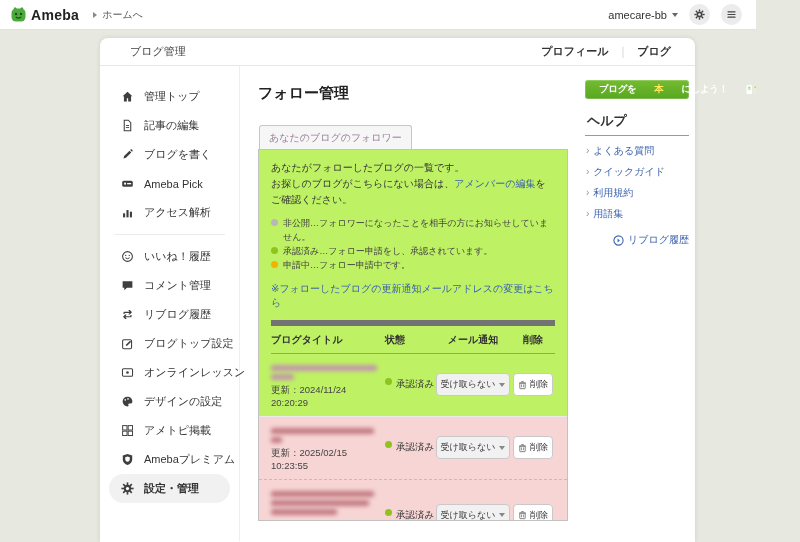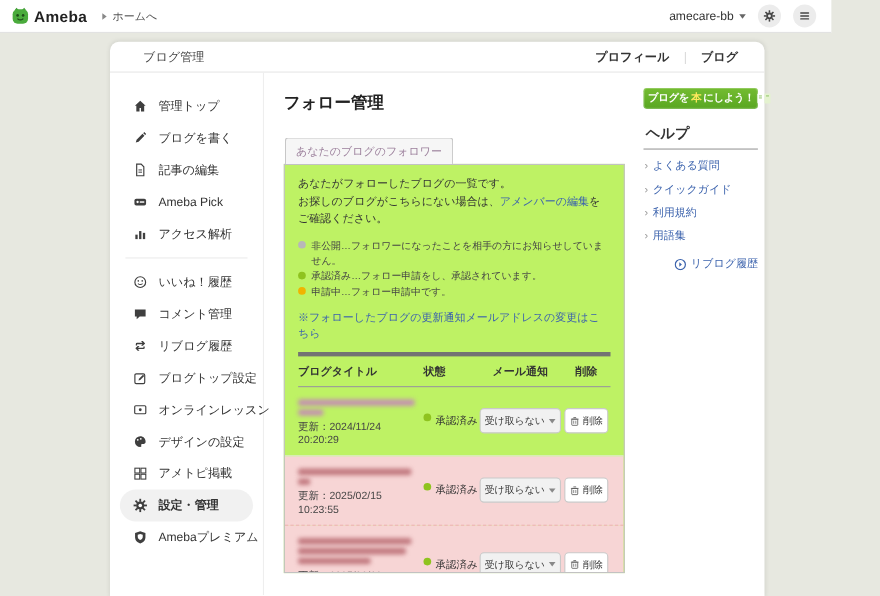--- a/index.html
+++ b/index.html
@@ -47,28 +47,28 @@
   
   .main { width:340px; padding:18px 12px 0 18px; flex:none; }
   .main-title { font-size:15px; font-weight:bold; color:#222; margin-bottom:22px; }
   .tabs { display:flex; gap:4px; margin-left:1px; }
   .tab { font-size:10px; padding:5px 9px 4px; border:1px solid #c7c7c7; border-bottom:none;
     border-radius:3px 3px 0 0; background:#f6f6f6; color:#9b7f9b; cursor:pointer; white-space:nowrap; }
   .tab.active { background:#fff; color:#333; font-weight:bold; position:relative; z-index:2;
     margin-bottom:-1px; padding-bottom:5px; cursor:default; }
   .panel { border:1px solid #c2c2c2; padding:10px 12px 0; height:372px; overflow:hidden; background:#bef264; }
   .intro { font-size:10px; color:#333; line-height:1.6; }
-  .link { color:#3c63ad; cursor:pointer;font-family:Liberation Serif, serif; }
+  .link { color:#3c63ad; cursor:pointer; }
   .legend { margin:9px 0 0; }
   .legend-item { display:flex; align-items:flex-start; gap:5px; font-size:9px; color:#444; line-height:1.55; }
   .dot { width:7px; height:7px; border-radius:50%; flex:none; margin-top:2px; }
   .notice { font-size:10px; margin:9px 0 10px; }
 
   
-  .thead { display:flex; align-items:center; border-top:4px solid #737373; border-bottom:1px solid #9a9a9a;
+  .thead { display:flex; align-items:center; border-top:6px solid #737373; border-bottom:1px solid #9a9a9a;
     padding:7px 0 6px; font-size:10px; font-weight:bold; color:#333; }
   .col-title { flex:1; min-width:0; padding-right:8px; }
   .col-status { width:50px; flex:none; }
   .col-mail { width:76px; flex:none; text-align:center; }
   .col-del { width:44px; flex:none; text-align:center; }
   .row { display:flex; align-items:center; padding:8px 12px; margin:0 -12px; border-bottom:1px solid #eaeaea; }
   .row.hl { background:#f7d5d5; border-bottom:1px dashed #ecaaaa; }
   .blur-line { height:6px; border-radius:2px; background:#c495ae; filter:blur(2px); margin:3px 0; }
   .row.hl .blur-line { background:#c27a80; }
   .updated { font-size:9.5px; color:#444; margin-top:4px; }
@@ -77,22 +77,22 @@
   .mail-btn { font-size:9px; background:#f1f1f1; border:1px solid #c9c9c9; border-radius:4px;
     padding:4px 4px; color:#333; display:inline-flex; align-items:center; gap:4px; cursor:pointer; white-space:nowrap; }
   .mail-btn .caret-down { border-top-color:#888; }
   .del-btn { font-size:9px; background:#fff; border:1px solid #c9c9c9; border-radius:4px;
     padding:4px 4px; color:#333; display:inline-flex; align-items:center; gap:3px; cursor:pointer; white-space:nowrap; }
   .del-btn svg { width:9px; height:10px; color:#555; }
 
   
   .help { width:115px; padding:14px 6px 0 5px; flex:none; }
   .banner { background:linear-gradient(#74bc31,#58a621); border-radius:3px; color:#fff;
-    font-size:9.5px; font-weight:bold; padding:3px 4px; display:flex; align-items:center;
-    gap:2px; white-space:nowrap; letter-spacing:-.4px; cursor:pointer;
+    font-size:9.5px; font-weight:bold; padding:3px 14px; display:flex; align-items:center;
+    gap:18px; white-space:nowrap; letter-spacing:-.4px; cursor:pointer;
     box-shadow:inset 0 0 0 1px rgba(255,255,255,.22);font-family:Liberation Serif, serif; }
   .banner .hon { color:#ffe95c; }
   .banner svg { width:13px; height:11px; flex:none; }
   .help-title { font-size:13px; font-weight:bold; color:#333; margin:13px 0 5px 2px; }
   .help-rule { border:none; border-top:1px solid #9a9a9a; margin:0 0 8px; }
   .help-link { display:flex; align-items:baseline; gap:4px; font-size:10px; margin:7px 0 0 1px;
     color:#3c63ad; cursor:pointer; }
   .help-bullet { color:#999; font-size:10px; }
   .more { display:flex; justify-content:flex-end; align-items:center; gap:4px; font-size:10px;
     color:#3c63ad; margin-top:12px; cursor:pointer; }
@@ -164,30 +164,30 @@
 
       <div class="sidenav" id="sidenav" data-interactable="false">
           <div class="nav-item" data-interactable="true">
             <svg viewBox="0 0 16 16" fill="currentColor" class="" data-interactable="false">
               <path d="M8 2 2 7.6h1.6V14h3.6v-3.8h1.6V14h3.6V7.6H14Z"></path>
             </svg>
             <span data-interactable="false">管理トップ</span>
           </div>
           <div class="nav-item" data-interactable="true">
             <svg viewBox="0 0 16 16" fill="currentColor" class="" data-interactable="false">
-              <path d="M3 13l.9-3.1 6.6-6.6 2.2 2.2-6.6 6.6L3 13zm8.3-10.5 1.2-1.2 2.2 2.2-1.2 1.2-2.2-2.2z"></path>
-            </svg>
-            <span data-interactable="false">ブログを書く</span>
-          </div>
-          <div class="nav-item" data-interactable="true">
-            <svg viewBox="0 0 16 16" fill="currentColor" class="" data-interactable="false">
               <path d="M4 1.5h5l3 3V14.5H4Z" fill="none" stroke="currentColor" stroke-width="1.3"></path>
               <path d="M6 8h4M6 10.5h4" stroke="currentColor" stroke-width="1.1"></path>
             </svg>
             <span data-interactable="false">記事の編集</span>
+          </div>
+          <div class="nav-item" data-interactable="true">
+            <svg viewBox="0 0 16 16" fill="currentColor" class="" data-interactable="false">
+              <path d="M3 13l.9-3.1 6.6-6.6 2.2 2.2-6.6 6.6L3 13zm8.3-10.5 1.2-1.2 2.2 2.2-1.2 1.2-2.2-2.2z"></path>
+            </svg>
+            <span data-interactable="false">ブログを書く</span>
           </div>
           <div class="nav-item" data-interactable="true">
             <svg viewBox="0 0 16 16" fill="currentColor" class="" data-interactable="false">
               <rect x="1.5" y="4.5" width="13" height="7.5" rx="2"></rect>
               <circle cx="5" cy="8.2" r="1.3" fill="#fff"></circle>
               <rect x="7.5" y="7.4" width="5" height="1.6" fill="#fff"></rect>
             </svg>
             <span data-interactable="false">Ameba Pick</span>
           </div>
           <div class="nav-item" data-interactable="true">
@@ -244,44 +244,44 @@
             <span data-interactable="false">デザインの設定</span>
           </div>
           <div class="nav-item" data-interactable="true">
             <svg viewBox="0 0 16 16" fill="currentColor" class="" data-interactable="false">
               <rect x="2" y="2" width="5.4" height="5.4" fill="none" stroke="currentColor" stroke-width="1.2"></rect>
               <rect x="8.8" y="2" width="5.4" height="5.4" fill="none" stroke="currentColor" stroke-width="1.2"></rect>
               <rect x="2" y="8.8" width="5.4" height="5.4" fill="none" stroke="currentColor" stroke-width="1.2"></rect>
               <rect x="8.8" y="8.8" width="5.4" height="5.4" fill="none" stroke="currentColor" stroke-width="1.2"></rect>
             </svg>
             <span data-interactable="false">アメトピ掲載</span>
+          </div>
+          <div class="nav-item" data-interactable="true">
+            <svg viewBox="0 0 16 16" fill="currentColor" class="" data-interactable="false">
+              <path d="M8 1.2l5.8 1.9v4.6c0 3.9-2.6 6.4-5.8 7.1-3.2-.7-5.8-3.2-5.8-7.1V3.1Z"></path>
+              <path d="M8 4.2l2.8 1v2.2c0 1.9-1.2 3.1-2.8 3.5-1.6-.4-2.8-1.6-2.8-3.5V5.2Z" fill="#fff"></path>
+            </svg>
+            <span data-interactable="false">Amebaプレミアム</span>
           </div>
           <div class="nav-item active" data-interactable="true">
             <svg viewBox="0 0 16 16" fill="currentColor" class="" data-interactable="false">
               <g>
                 <rect x="7" y="0.5" width="2" height="3.4"></rect>
                 <rect x="7" y="12.1" width="2" height="3.4"></rect>
                 <rect x="0.5" y="7" width="3.4" height="2"></rect>
                 <rect x="12.1" y="7" width="3.4" height="2"></rect>
                 <rect x="7" y="0.5" width="2" height="3.4" transform="rotate(45 8 8)"></rect>
                 <rect x="7" y="12.1" width="2" height="3.4" transform="rotate(45 8 8)"></rect>
                 <rect x="0.5" y="7" width="3.4" height="2" transform="rotate(45 8 8)"></rect>
                 <rect x="12.1" y="7" width="3.4" height="2" transform="rotate(45 8 8)"></rect>
                 <circle cx="8" cy="8" r="4.5"></circle>
               </g>
               <circle cx="8" cy="8" r="2" fill="#fff"></circle>
             </svg>
             <span data-interactable="false">設定・管理</span>
-          </div>
-          <div class="nav-item" data-interactable="true">
-            <svg viewBox="0 0 16 16" fill="currentColor" class="" data-interactable="false">
-              <path d="M8 1.2l5.8 1.9v4.6c0 3.9-2.6 6.4-5.8 7.1-3.2-.7-5.8-3.2-5.8-7.1V3.1Z"></path>
-              <path d="M8 4.2l2.8 1v2.2c0 1.9-1.2 3.1-2.8 3.5-1.6-.4-2.8-1.6-2.8-3.5V5.2Z" fill="#fff"></path>
-            </svg>
-            <span data-interactable="false">Amebaプレミアム</span>
           </div>
         </div>
 
       <div class="main" data-interactable="false">
         <div class="main-title" data-interactable="false">フォロー管理</div>
         <div class="tabs" id="tabs" data-interactable="false">
             <div class="tab" data-interactable="true">あなたのブログのフォロワー</div>
           </div>
         <div class="panel" data-interactable="false">
           <div class="intro" data-interactable="false">

